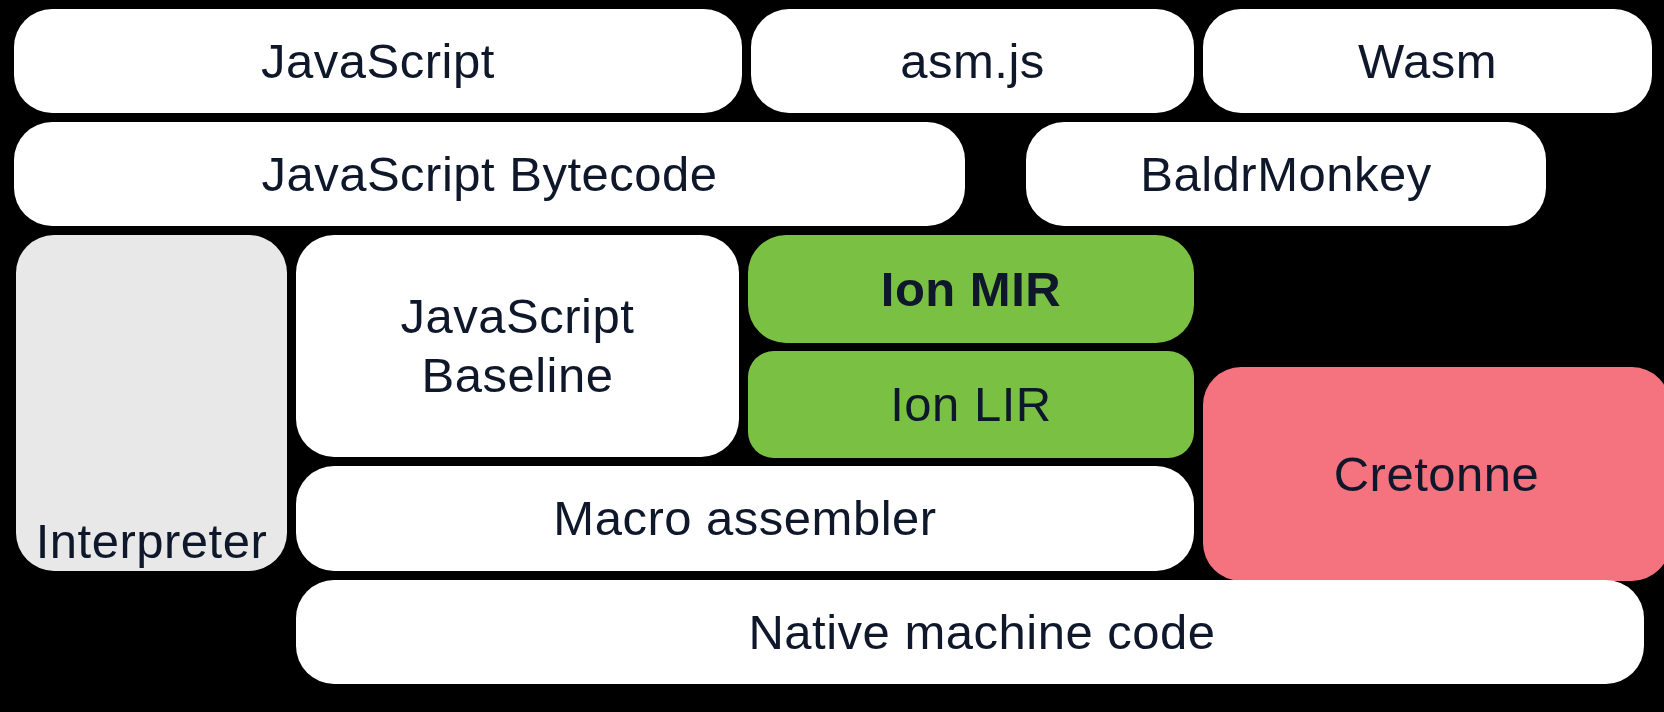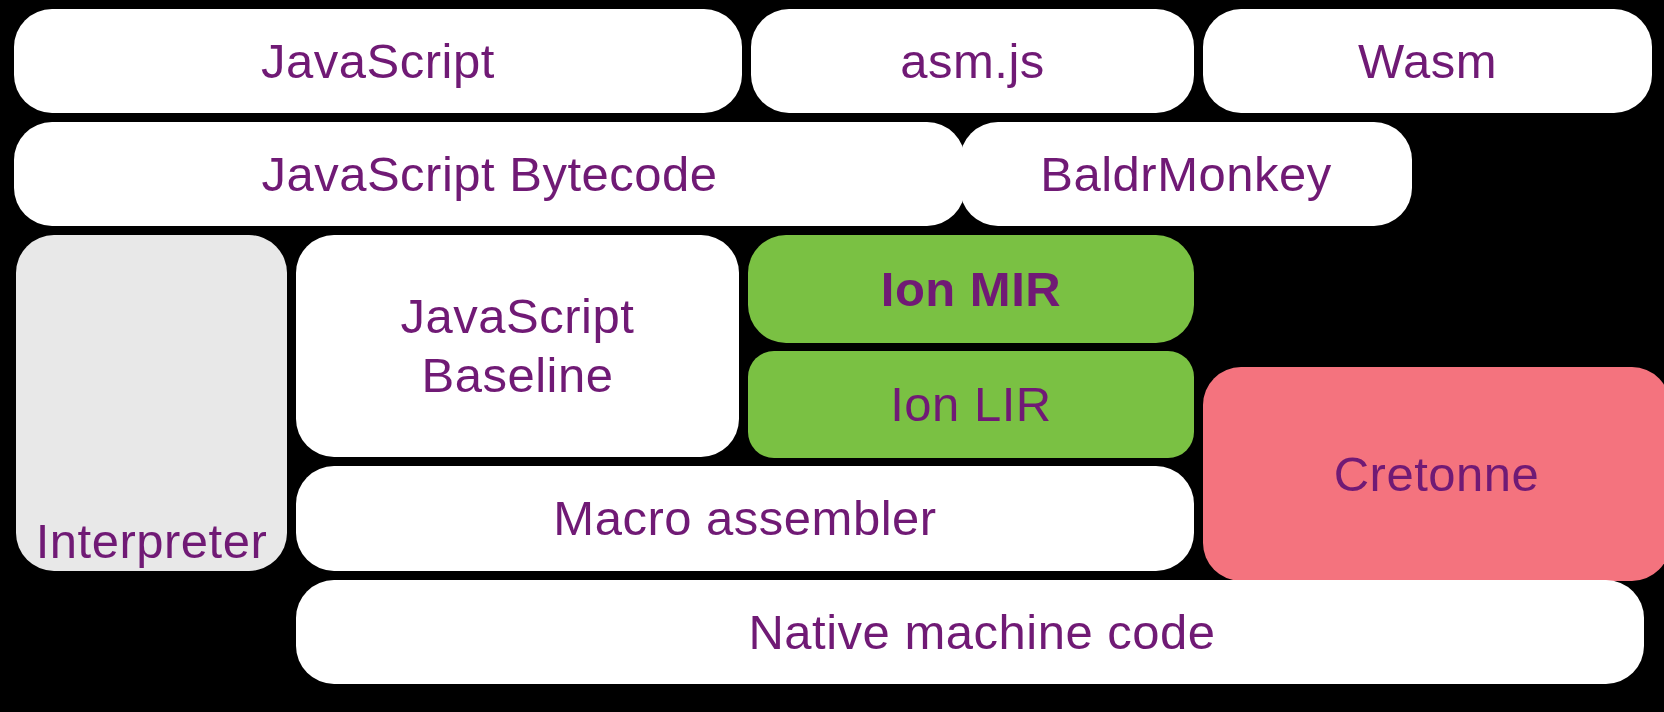--- a/index.html
+++ b/index.html
@@ -33,35 +33,35 @@
     white-space: normal;
     max-width: 310px;
   }
 
   
   .b-javascript  { left: 14px;   top: 9px;   width: 728px;  height: 104px; }
   .b-asmjs       { left: 751px;  top: 9px;   width: 443px;  height: 104px; }
   .b-wasm        { left: 1203px; top: 9px;   width: 449px;  height: 104px; }
   
   .b-bytecode    { left: 14px;   top: 122px; width: 951px;  height: 104px; }
-  .b-baldrmonkey { left: 960px;  top: 122px; width: 452px;  height: 104px; }
+  .b-baldrmonkey { left: 1026px;  top: 122px; width: 520px;  height: 104px; }
   
   .b-interpreter { left: 16px;   top: 235px; width: 271px;  height: 336px; align-items: flex-end; }
   .b-baseline    { left: 296px;  top: 235px; width: 443px;  height: 222px; }
   .b-ionmir      { left: 748px;  top: 235px; width: 446px;  height: 108px; font-weight: bold; }
   .b-ionlir      { left: 748px;  top: 351px; width: 446px;  height: 107px; border-radius: 26px; }
   .b-cretonne    { left: 1203px; top: 357px; width: 467px;  height: 214px; margin-top: 10px; }
   .b-macro       { left: 296px;  top: 466px; width: 898px;  height: 105px; }
   
   .b-native      { left: 296px;  top: 580px; width: 1348px; height: 104px; padding-left: 24px; }
 </style>
 </head>
 <body>
 
-<div class="canvas" style="background: rgb(0, 0, 0); color: #701a75;">
+<div class="canvas" style="background: rgb(0, 0, 0); color: #0f172a;">
 
   <div class="box b-javascript" style="background: rgb(255, 255, 255);">
     <span class="lbl">JavaScript</span>
   </div>
 
   <div class="box b-asmjs" style="background: rgb(255, 255, 255);">
     <span class="lbl">asm.js</span>
   </div>
 
   <div class="box b-wasm" style="background: rgb(255, 255, 255); justify-content: center;">

